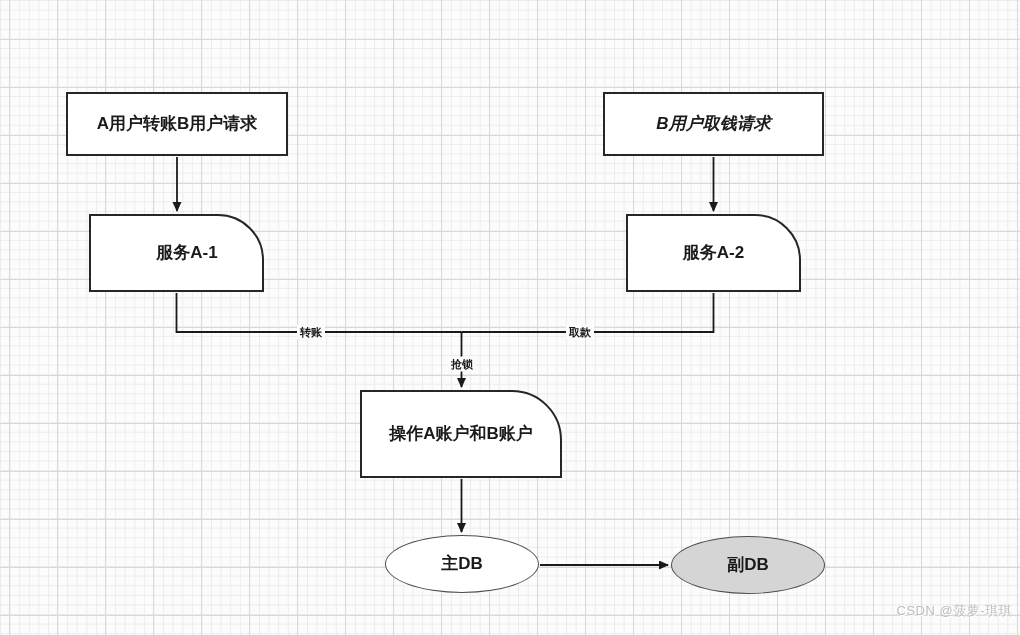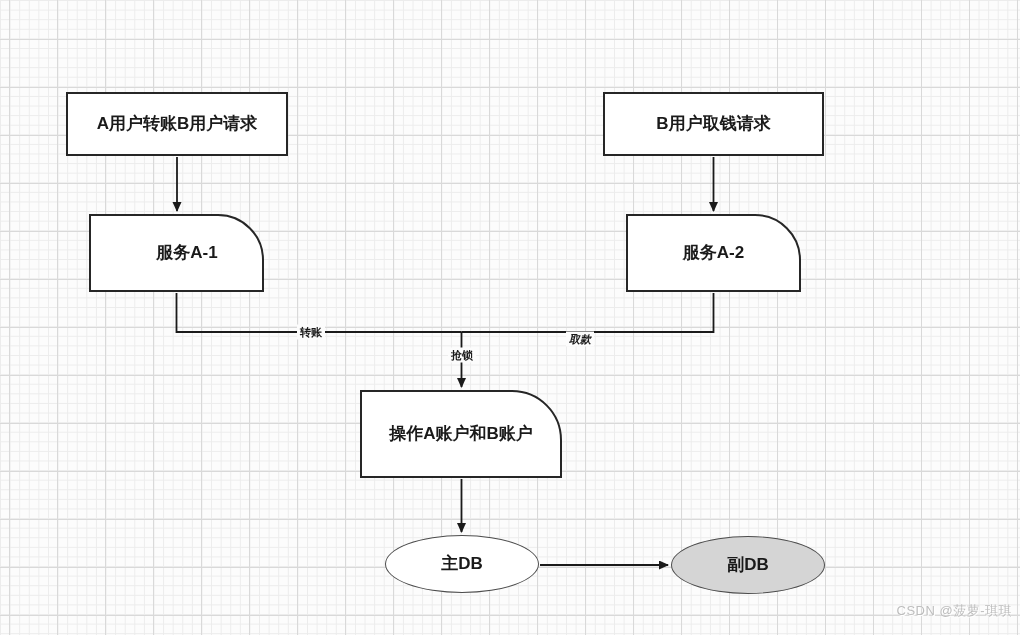--- a/index.html
+++ b/index.html
@@ -59,29 +59,29 @@
     position:absolute;
     right:8px;top:602px;
     font-size:13px;
     color:var(--watermark-color);
     text-shadow:1px 1px 0 #ffffff;
     letter-spacing:0.5px;
     white-space:nowrap;
   }
   
   #node-request-a{left:66px;top:92px;width:222px;height:64px;}
-  #node-request-b{left:603px;top:92px;width:221px;height:64px;}
+  #node-request-b{left:603px;top:92px;width:221px;height:64px;font-style:italic;}
   #node-service-a1{left:89px;top:214px;width:175px;height:78px;padding-left:21px;}
   #node-service-a2{left:626px;top:214px;width:175px;height:78px;}
   #node-operate{left:360px;top:390px;width:202px;height:88px;border-top-right-radius:50px;}
   #node-main-db{left:385px;top:535px;width:154px;height:58px;}
   #node-replica-db{left:671px;top:536px;width:154px;height:58px;}
   #label-transfer{left:311px;top:332px;}
-  #label-withdraw{left:580px;top:339px;font-style:italic;}
-  #label-lock{left:462px;top:355px;}
+  #label-withdraw{left:580px;top:332px;}
+  #label-lock{left:462px;top:364px;}
 </style>
 </head>
 <body>
 
 <div id="canvas">
 
   <svg class="edges" viewBox="0 0 1020 635">
     <defs>
       <marker id="arrow" markerWidth="11" markerHeight="10" refX="9" refY="4.5" orient="auto" markerUnits="userSpaceOnUse">
         <path d="M0,0 L10,4.5 L0,9 Z"></path>

